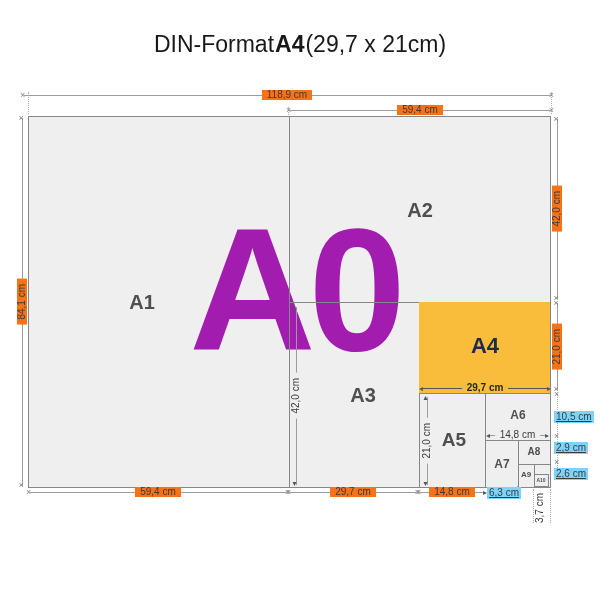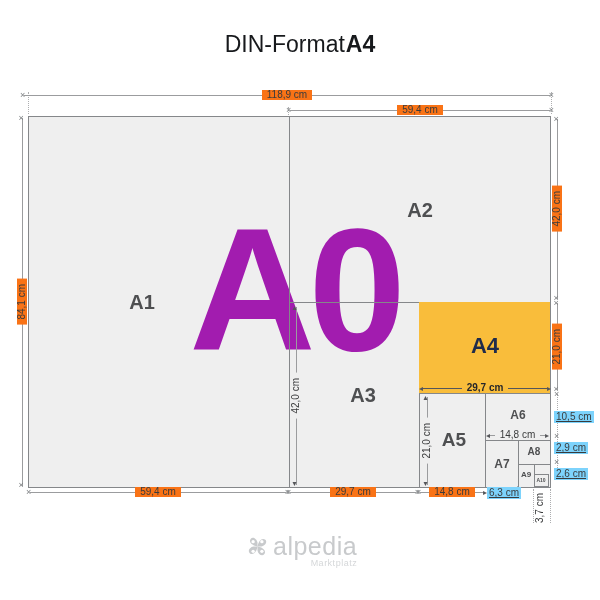--- a/index.html
+++ b/index.html
@@ -61,20 +61,21 @@
   .logo-tag{font-size:9px;color:#D5D7D9;text-align:right;margin-top:0px;letter-spacing:0.5px;}
 </style>
 </head>
 <body>
 
 <div id="stage">
 
   <div class="title-row">
     <span>DIN-Format</span>
     <span class="b">A4</span>
+    <span>(29,7 x 21cm)</span>
   </div>
 
   <div class="hdim" style="left:22px;top:89px;width:530px;">
     <i class="em l">×</i>
     <span class="dline"></span>
     <span class="dlabel">118,9 cm</span>
     <i class="em r">×</i>
   </div>
   <div class="hdim" style="left:288px;top:104px;width:264px;">
     <i class="em l">×</i>
@@ -185,34 +186,14 @@
     <span class="dlabel">14,8 cm</span>
     <i class="ar r">▸</i>
   </div>
   <span class="sidelabel" style="left:487px;top:487px;">6,3 cm</span>
   <div class="dotv" style="left:517px;top:486px;height:11px;"></div>
 
   <div class="dotv" style="left:533px;top:489px;height:34px;"></div>
   <div class="dotv" style="left:550px;top:489px;height:34px;"></div>
   <span class="vlabel" style="left:535px;top:490px;height:33px;">3,7 cm</span>
 
-  <div class="logo">
-    <svg width="23" height="23" viewBox="0 0 22 22">
-      <g fill="#C8CACC">
-        <path d="M11 11 C5.6 10.2 2.4 6.6 4.4 3.8 C6.4 1.2 10.4 3.4 11 7.2 Z"></path>
-        <path transform="rotate(90 11 11)" d="M11 11 C5.6 10.2 2.4 6.6 4.4 3.8 C6.4 1.2 10.4 3.4 11 7.2 Z"></path>
-        <path transform="rotate(180 11 11)" d="M11 11 C5.6 10.2 2.4 6.6 4.4 3.8 C6.4 1.2 10.4 3.4 11 7.2 Z"></path>
-        <path transform="rotate(270 11 11)" d="M11 11 C5.6 10.2 2.4 6.6 4.4 3.8 C6.4 1.2 10.4 3.4 11 7.2 Z"></path>
-      </g>
-      <g fill="#ffffff">
-        <circle cx="6.8" cy="6.4" r="1.6"></circle>
-        <circle cx="15.2" cy="6.4" r="1.6"></circle>
-        <circle cx="6.8" cy="15.6" r="1.6"></circle>
-        <circle cx="15.2" cy="15.6" r="1.6"></circle>
-      </g>
-    </svg>
-    <div class="logo-txt">
-      <span class="logo-name">alpedia</span>
-      <span class="logo-tag">Marktplatz</span>
-    </div>
-  </div>
 
 </div>
 
 </body></html>

